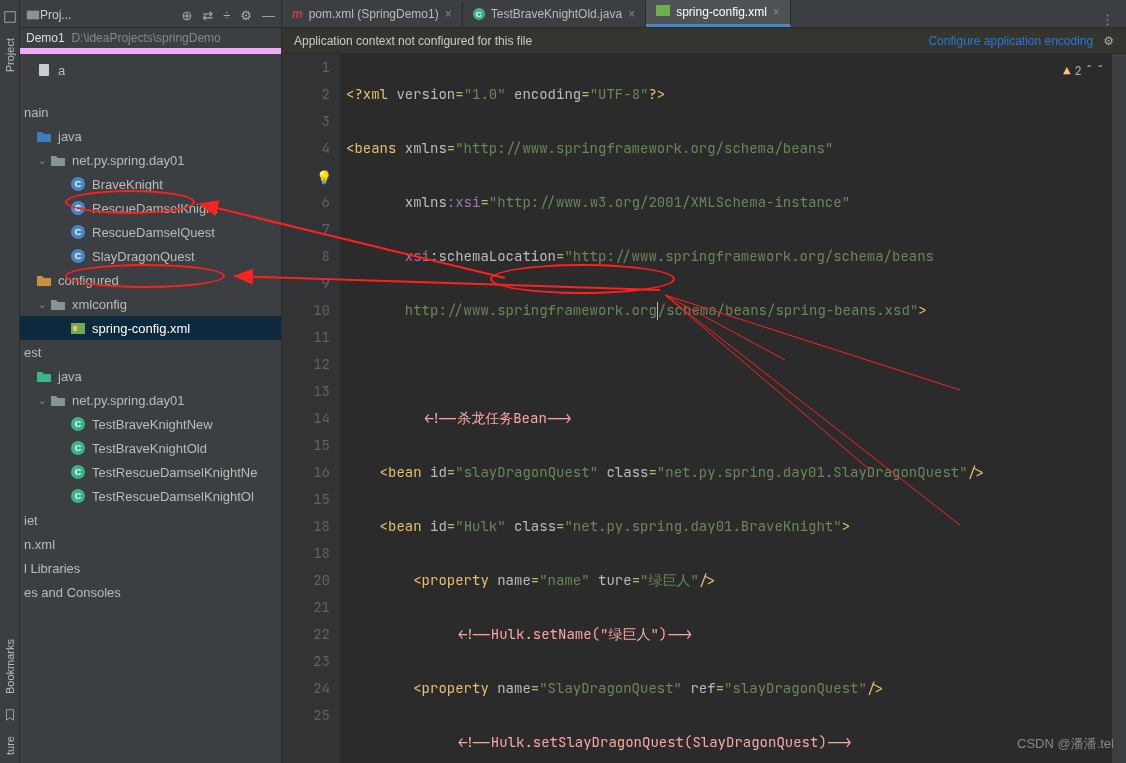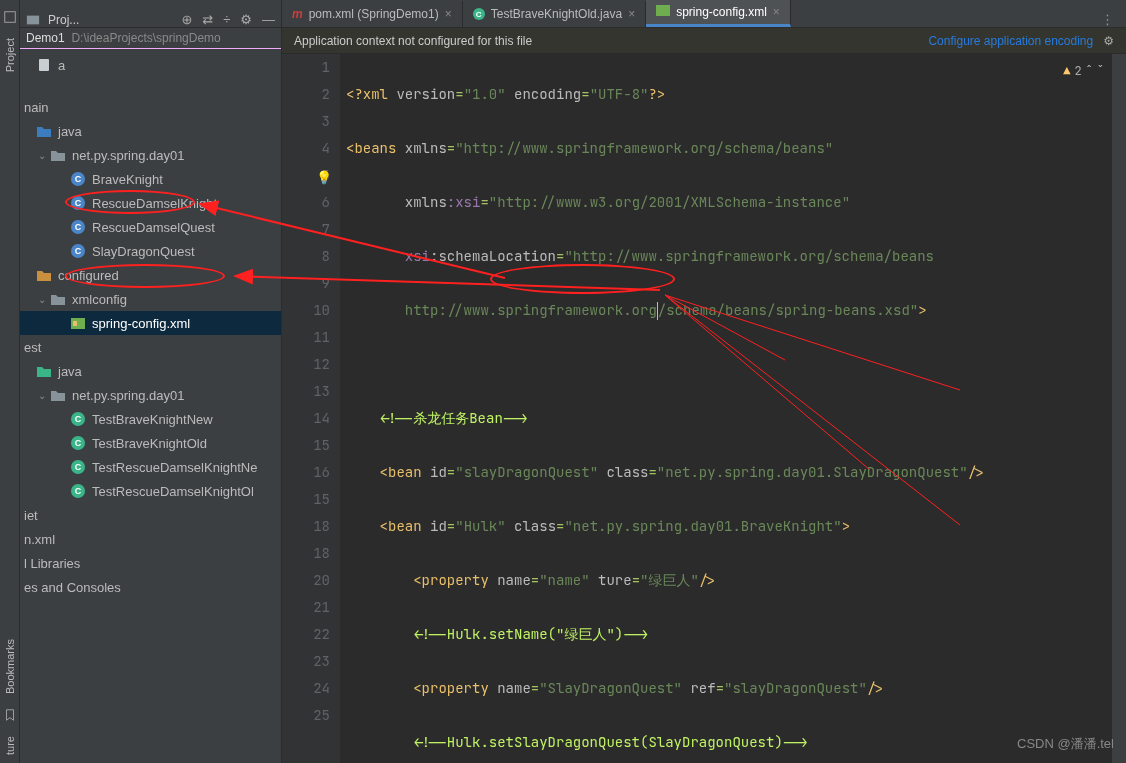--- a/index.html
+++ b/index.html
@@ -2,26 +2,26 @@
 <html><head>
 <meta charset="utf-8">
 <style>
 * { margin:0; padding:0; box-sizing:border-box; }
 body { font-family: "Segoe UI", Arial, sans-serif; background:#2b2b2b; color:#a9b7c6; font-size:13px; width:1126px; height:763px; overflow:hidden; position:relative; }
 .root { display:flex; height:100%; }
 .side-rail { width:20px; background:#3c3f41; border-right:1px solid #2b2b2b; display:flex; flex-direction:column; align-items:center; padding-top:4px; }
 .side-rail .vlabel { writing-mode:vertical-lr; transform:rotate(180deg); font-size:11px; color:#bbb; margin:8px 0; }
 .side-rail .vicon { width:14px; height:14px; margin:6px 0; }
 .left-panel { width:262px; background:#3c3f41; display:flex; flex-direction:column; border-right:1px solid #2b2b2b; }
-.toolrow { height:28px; display:flex; align-items:flex-end; padding:0 6px; border-bottom:1px solid #2b2b2b; gap:8px; }
+.toolrow { height:28px; display:flex; align-items:flex-start; padding:8px 6px; border-bottom:1px solid #2b2b2b; }
 .toolrow .proj-icon { width:14px; height:14px; }
 .toolrow .title { color:#ccc; font-size:12px; }
 .tool-icons { margin-left:auto; display:flex; gap:10px; color:#aaa; }
 .tool-icons span { cursor:pointer; }
-.breadcrumb { padding:3px 6px; font-size:12px; color:#888; border-bottom:1px solid #f0abfc; white-space:nowrap; overflow:hidden; }
+.breadcrumb { padding:3px 6px; font-size:12px; color:#888; border-bottom:6px solid #f0abfc; white-space:nowrap; overflow:hidden; }
 .breadcrumb .bc1 { color:#ddd; }
 .tree { flex:1; overflow:hidden; padding:4px 0 4px 0; }
 .tree-row { display:flex; align-items:center; height:24px; padding-left:6px; color:#bbb; cursor:pointer; white-space:nowrap; }
 .tree-row.selected { background:#0d293e; color:#fff; }
 .tree-row .chev { width:12px; color:#888; font-size:10px; }
 .tree-row .ico { width:16px; height:16px; margin-right:6px; display:flex; align-items:center; justify-content:center; }
 .folder { fill:#87939a; }
 .folder-src { fill:#3c7dbf; }
 .class-icon { width:14px; height:14px; border-radius:50%; background:#4a86c7; display:flex; align-items:center; justify-content:center; color:#fff; font-size:9px; font-weight:bold; }
 .class-icon.test { background:#39b589; }
@@ -39,21 +39,21 @@
 .editor { flex:1; display:flex; font-family:"JetBrains Mono","Consolas",monospace; font-size:14px; line-height:27px; overflow:hidden; position:relative; }
 .gutter { width:58px; background:#313335; text-align:right; padding-right:10px; color:#606366; user-select:none; }
 .glyph { position:absolute; left:34px; font-size:13px; }
 .code { flex:1; padding-left:6px; white-space:pre; overflow:hidden; position:relative; }
 .code-row { height:27px; }
 .t-tag { color:#e8bf6a; }
 .t-attr { color:#bababa; }
 .t-str { color:#a5c261; }
 .t-nsx { color:#9876aa; }
 .t-val { color:#6a8759; }
-.t-cmt { color:#bef264; }
+.t-cmt { color:#fca5a5;margin-left:44px; }
 .warn-badge { position:absolute; top:4px; right:22px; display:flex; align-items:center; gap:4px; color:#aaa; font-size:12px; }
 .warn-badge .tri { color:#ffc66d; }
 .editor-scrollbar { position:absolute; right:0; top:54px; bottom:0; width:14px; background:#3c3f41; }
 .watermark { position:absolute; right:12px; bottom:10px; color:#888; font-size:13px; }
 .annot-svg { position:absolute; top:0; left:0; pointer-events:none; }
 .circle-annot { position:absolute; border:2px solid #ff2020; border-radius:50%; pointer-events:none; }
 .caret { display:inline-block; width:1px; height:18px; background:#bbb; vertical-align:middle; }
 </style>
 </head>
 <body>

